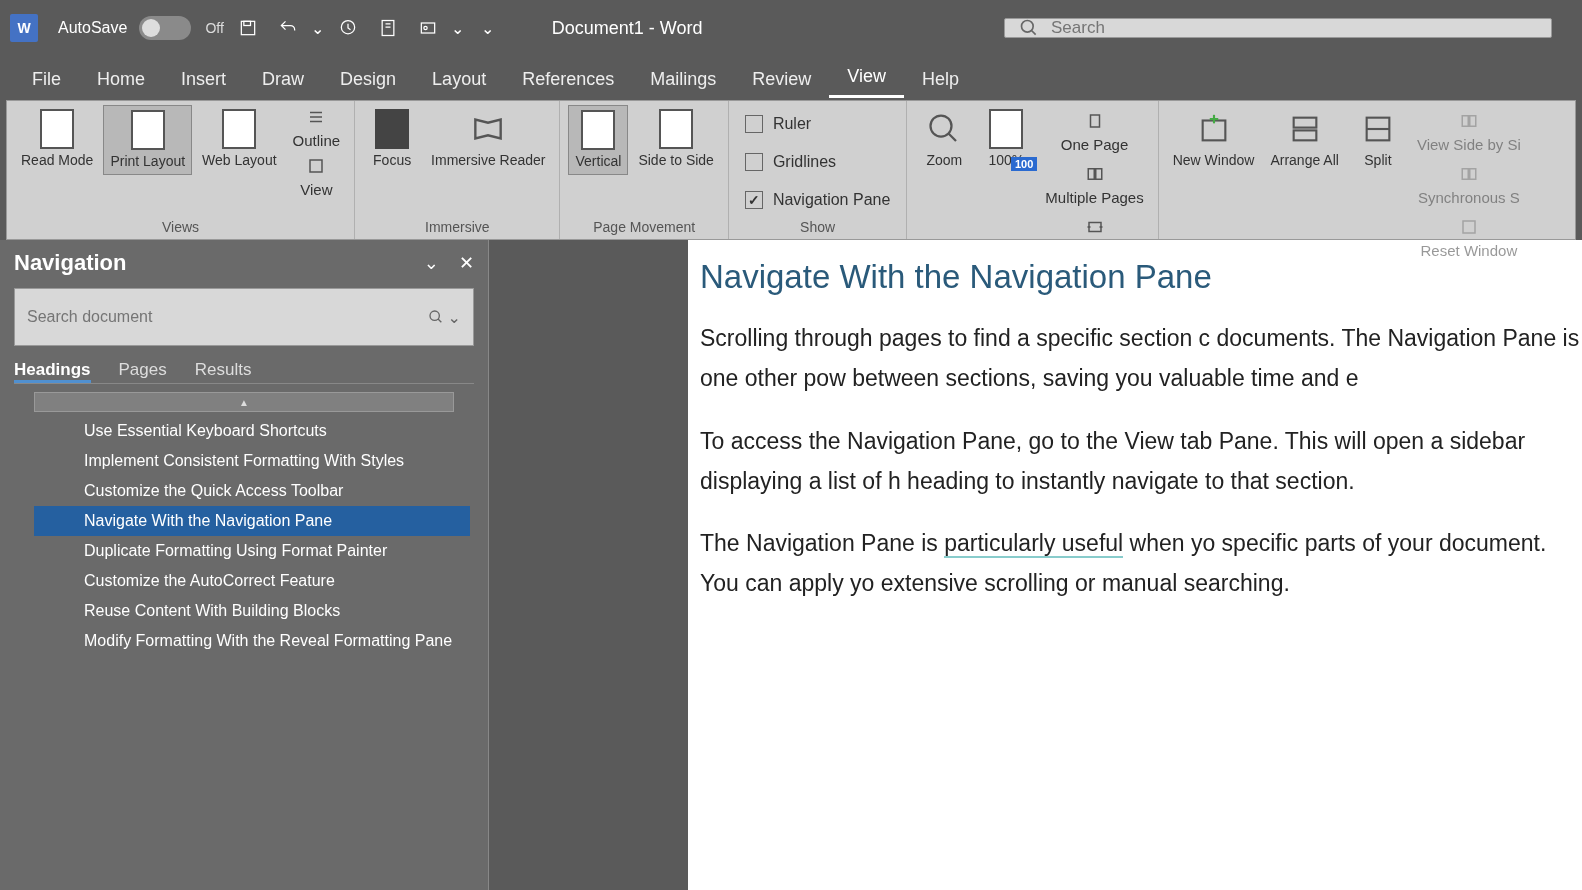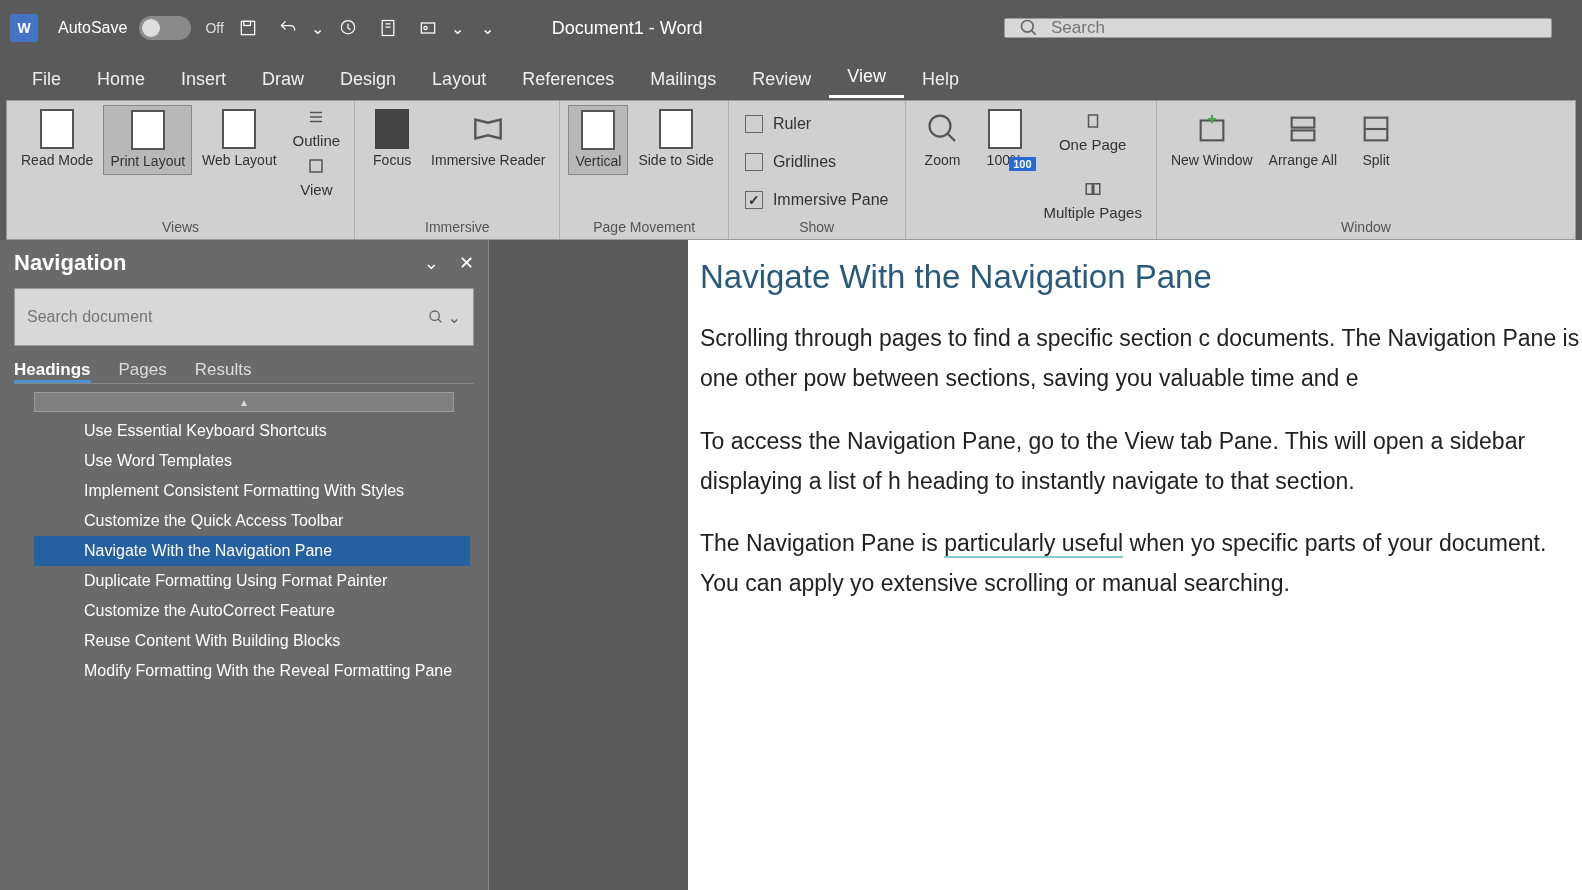--- a/index.html
+++ b/index.html
@@ -220,21 +220,21 @@
         <div class="check-item">
           <span class="checkbox"></span>
           <span class="label">Ruler</span>
         </div>
         <div class="check-item">
           <span class="checkbox"></span>
           <span class="label">Gridlines</span>
         </div>
         <div class="check-item">
           <span class="checkbox checked"></span>
-          <span class="label">Immersive Pane</span>
+          <span class="label">Navigation Pane</span>
         </div>
       </div>
     </div>
     <div class="ribbon-group-label">Show</div>
   </div>
 
   <div class="ribbon-group">
     <div class="ribbon-group-content">
       <div class="big-btn">
         <div class="icon-box">
@@ -245,21 +245,21 @@
           </div>
         <div class="label">Zoom</div>
       </div>
       <div class="big-btn zoom-100">
         <div class="icon-box">
             <div class="ico-doc"></div>
             <span class="badge">100</span>
           </div>
         <div class="label">100%</div>
       </div>
-      <div class="small-btn-col" style="gap:21px;padding-top:4px">
+      <div class="small-btn-col" style="gap:6px;padding-top:4px">
         <div class="small-btn">
           <svg width="18" height="18" viewBox="0 0 24 24" fill="none" stroke="#555" stroke-width="2">
               <rect x="6" y="4" width="12" height="16"></rect>
             </svg>
           <span class="label">One Page</span>
         </div>
         <div class="small-btn">
           <svg width="18" height="18" viewBox="0 0 24 24" fill="none" stroke="#555" stroke-width="2">
               <rect x="3" y="5" width="8" height="14"></rect>
               <rect x="13" y="5" width="8" height="14"></rect>
@@ -301,20 +301,42 @@
         <div class="label">Arrange All</div>
       </div>
       <div class="big-btn">
         <div class="icon-box">
             <svg width="34" height="34" viewBox="0 0 24 24" fill="none" stroke="#555" stroke-width="1.5">
               <rect x="4" y="4" width="16" height="16"></rect>
               <line x1="4" y1="12" x2="20" y2="12"></line>
             </svg>
           </div>
         <div class="label">Split</div>
+      </div>
+      <div class="small-btn-col" style="gap:6px;padding-top:4px;opacity:0.5">
+        <div class="small-btn">
+          <svg width="18" height="18" viewBox="0 0 24 24" fill="none" stroke="#777" stroke-width="2">
+              <rect x="3" y="5" width="8" height="14"></rect>
+              <rect x="13" y="5" width="8" height="14"></rect>
+            </svg>
+          <span class="label">View Side by Si</span>
+        </div>
+        <div class="small-btn">
+          <svg width="18" height="18" viewBox="0 0 24 24" fill="none" stroke="#777" stroke-width="2">
+              <rect x="3" y="5" width="8" height="14"></rect>
+              <rect x="13" y="5" width="8" height="14"></rect>
+            </svg>
+          <span class="label">Synchronous S</span>
+        </div>
+        <div class="small-btn">
+          <svg width="18" height="18" viewBox="0 0 24 24" fill="none" stroke="#777" stroke-width="2">
+              <rect x="4" y="4" width="16" height="16"></rect>
+            </svg>
+          <span class="label">Reset Window</span>
+        </div>
       </div>
     </div>
     <div class="ribbon-group-label">Window</div>
   </div>
 </div>
 
 <div class="content-row">
 
   <div class="nav-pane">
     <div class="nav-header">
@@ -333,21 +355,20 @@
       <span style="color:#666;margin-left:4px">⌄</span>
     </div>
     <div class="nav-tabs">
       <div class="nav-tab active">Headings</div>
       <div class="nav-tab">Pages</div>
       <div class="nav-tab">Results</div>
     </div>
     <div class="nav-collapse">▲</div>
     <div id="nav-headings-list">
         <div class="nav-heading">Use Essential Keyboard Shortcuts</div>
-        <div class="nav-heading">Use Word Templates</div>
         <div class="nav-heading">Implement Consistent Formatting With Styles</div>
         <div class="nav-heading">Customize the Quick Access Toolbar</div>
         <div class="nav-heading selected">Navigate With the Navigation Pane</div>
         <div class="nav-heading">Duplicate Formatting Using Format Painter</div>
         <div class="nav-heading">Customize the AutoCorrect Feature</div>
         <div class="nav-heading">Reuse Content With Building Blocks</div>
         <div class="nav-heading">Modify Formatting With the Reveal Formatting Pane</div>
       </div>
   </div>
 

